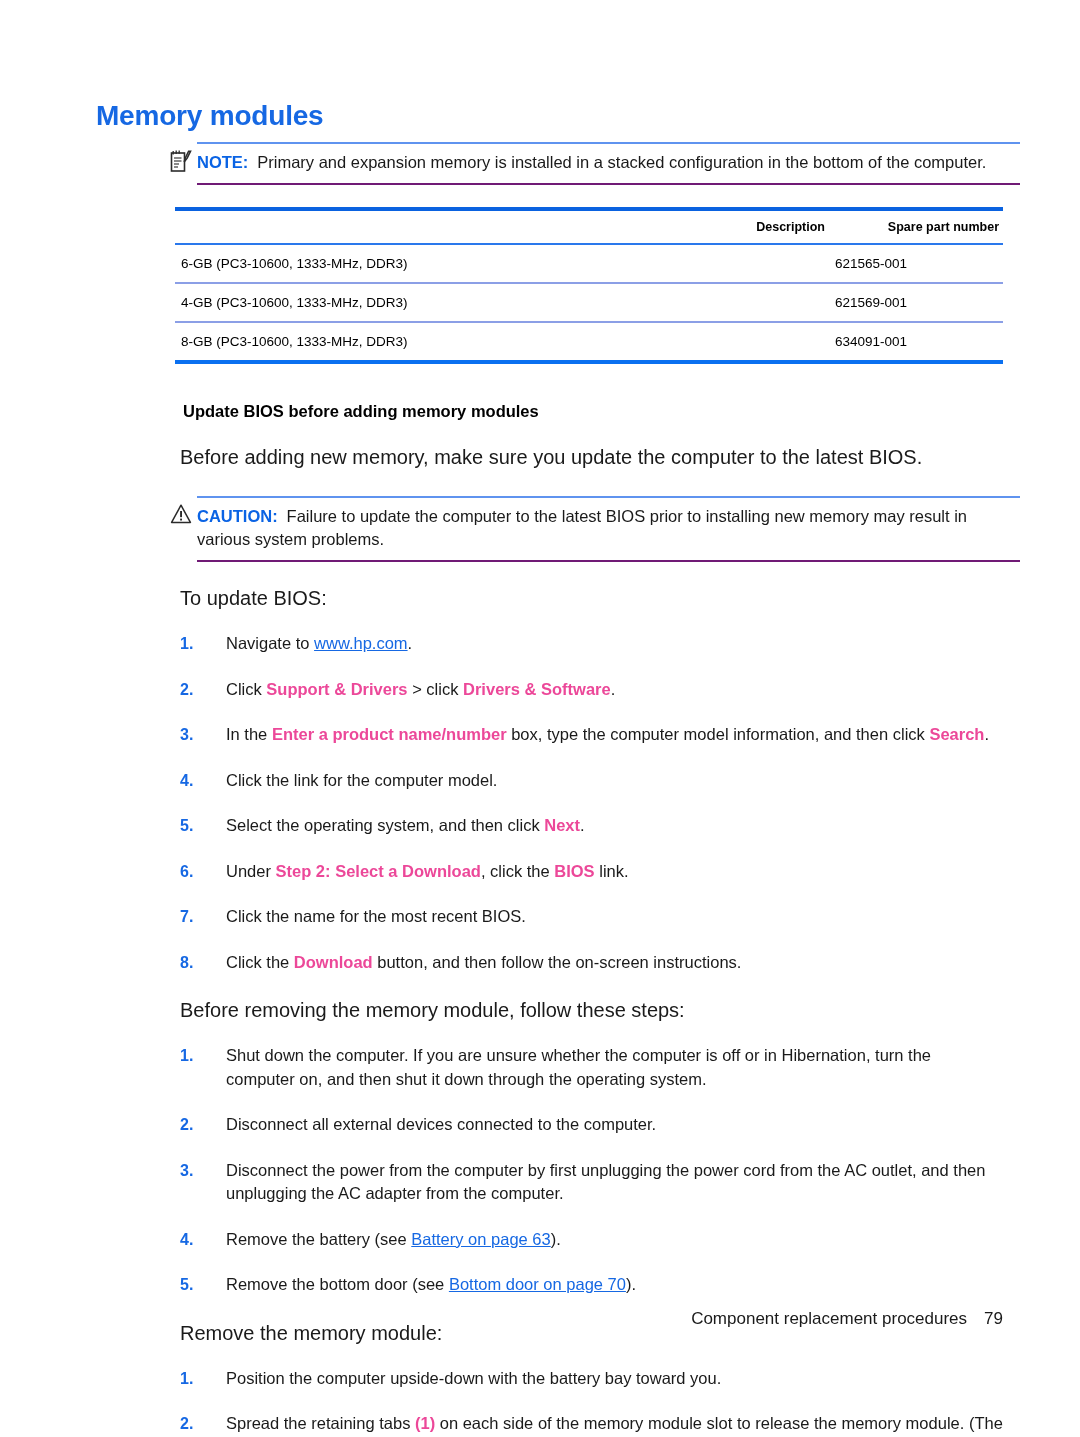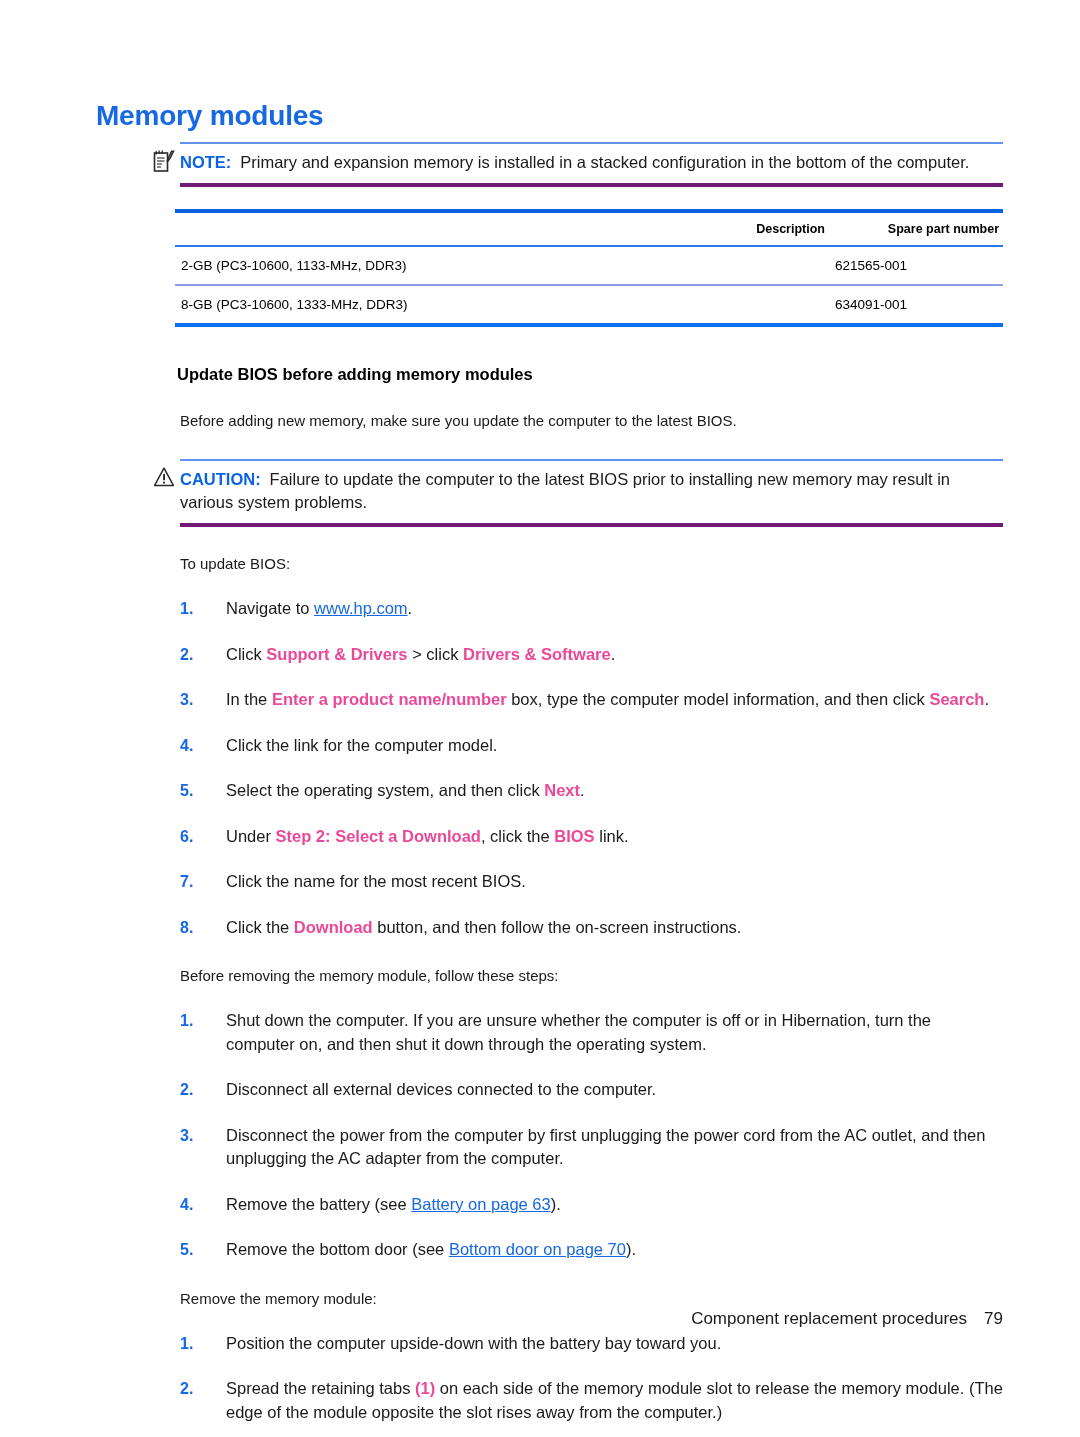--- a/index.html
+++ b/index.html
@@ -39,23 +39,23 @@
     position: absolute;
     left: 155px;
     top: 142px;
     width: 848px;
   }
 
   
   .admon {
     position: relative;
     border-top: 2px solid #5f93ef;
-    border-bottom: 4px solid #701a75;
+    border-bottom: 2px solid #701a75;
     padding: 7px 0 9px 0;
-    margin-left: 25px;
+    margin-left: 42px;
     width: 823px;
     box-sizing: border-box;
   }
   .admon-icon {
     position: absolute;
     left: -27px;
     top: 5px;
     width: 22px;
     height: 24px;
   }
@@ -102,27 +102,27 @@
   }
   table.parts tbody tr:last-child {
     border-bottom: 4px solid #0a70f0;
   }
   col.c-desc { width: 654px; }
   col.c-spn  { width: 174px; }
 
   
   .subhead {
     margin-top: 38px;
-    margin-left: 22px;
+    margin-left: 28px;
     font-size: 16.5px;
     font-weight: bold;
   }
   p.para {
     margin: 25px 0 0 25px;
-    font-size: 15px;
+    font-size: 20px;
     line-height: 23px;
     color: #1a1a1a;
   }
 
   .admon-blk { margin-top: 27px; }
 
   
   ol.steps {
     list-style: none;
     margin: 0;
@@ -197,22 +197,26 @@
             <col class="c-spn">
           </colgroup>
         <thead>
           <tr>
             <th>Description</th>
             <th>Spare part number</th>
           </tr>
         </thead>
         <tbody>
           <tr>
-            <td>2-GB (PC3-10600, 1133-MHz, DDR3)</td>
+            <td>6-GB (PC3-10600, 1333-MHz, DDR3)</td>
             <td>621565-001</td>
+          </tr>
+          <tr>
+            <td>4-GB (PC3-10600, 1333-MHz, DDR3)</td>
+            <td>621569-001</td>
           </tr>
           <tr>
             <td>8-GB (PC3-10600, 1333-MHz, DDR3)</td>
             <td>634091-001</td>
           </tr>
         </tbody>
       </table>
     </div>
 
     <div class="subhead">Update BIOS before adding memory modules</div>

